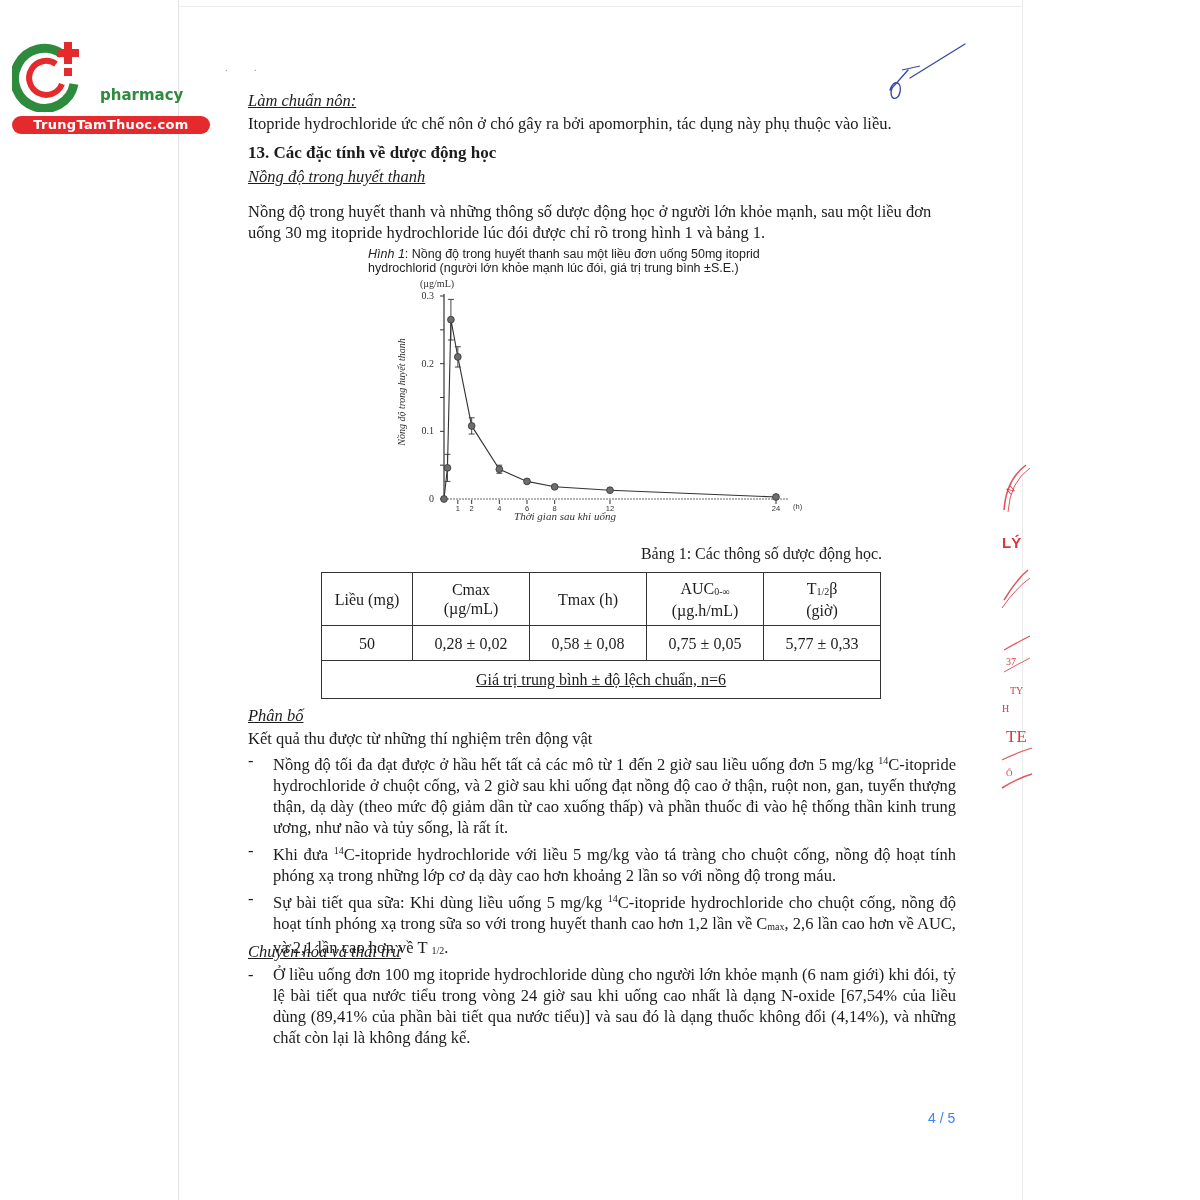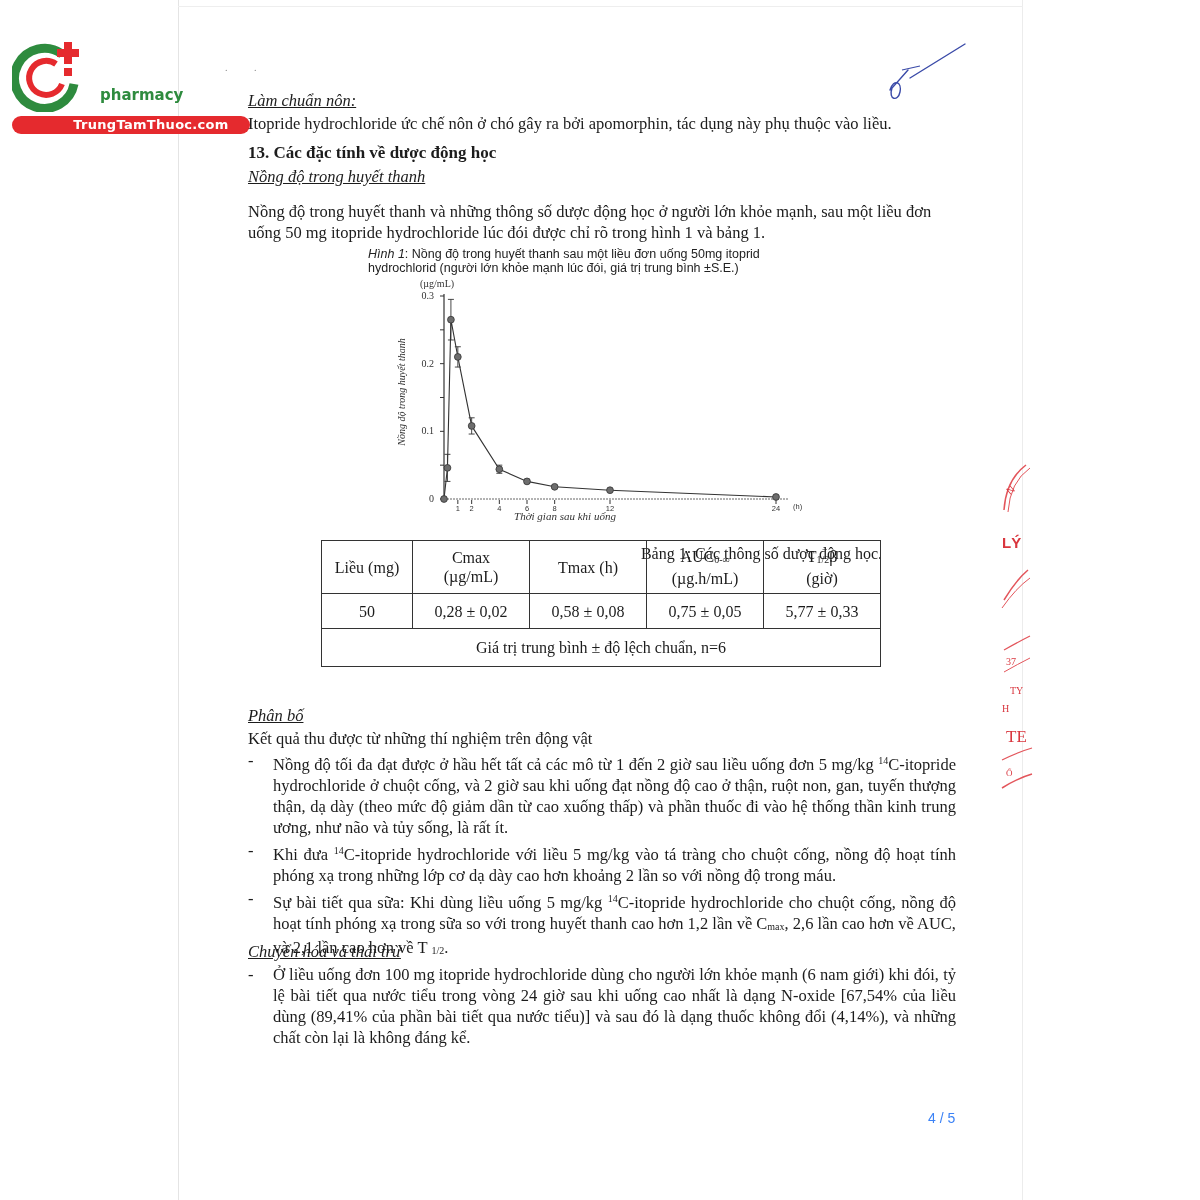--- a/index.html
+++ b/index.html
@@ -9,41 +9,41 @@
   }
   .page-edge-left { position: absolute; left: 178px; top: 0; width: 1px; height: 1200px; background: #e4e4e4; }
   .page-edge-right { position: absolute; left: 1022px; top: 0; width: 1px; height: 1200px; background: #ececec; }
   .page-edge-top { position: absolute; left: 178px; top: 6px; width: 845px; height: 1px; background: #eeeeee; }
 
   
   .logo { position: absolute; left: 10px; top: 38px; width: 205px; height: 100px; }
   .logo-mark { position: absolute; left: 2px; top: 2px; width: 72px; height: 72px; }
   .logo-word { position: absolute; left: 88px; top: 4px; font-family: "DejaVu Sans", sans-serif; font-size: 38px; font-weight: bold; color: #2e8b3e; letter-spacing: -0.5px; line-height: 44px; }
   .logo-sub { position: absolute; left: 90px; top: 48px; font-family: "DejaVu Sans", sans-serif; font-size: 15px; font-weight: bold; color: #2e8b3e; line-height: 18px; }
-  .logo-pill { position: absolute; left: 2px; top: 78px; width: 198px; height: 18px; border-radius: 9px; background: #e52a2e; color: #fff; font-family: "DejaVu Sans", sans-serif; font-size: 13px; font-weight: bold; text-align: center; line-height: 18px; letter-spacing: 0.3px; padding-left: 40px; }
+  .logo-pill { position: absolute; left: 2px; top: 78px; width: 198px; height: 18px; border-radius: 9px; background: #e52a2e; color: #fff; font-family: "DejaVu Sans", sans-serif; font-size: 13px; font-weight: bold; text-align: center; line-height: 18px; letter-spacing: 0.3px; }
 
   .dots { position: absolute; left: 225px; top: 62px; font-size: 10px; color: #888; letter-spacing: 12px; }
   .signature { position: absolute; left: 880px; top: 40px; width: 90px; height: 65px; }
 
   .text { position: absolute; left: 248px; width: 708px; font-size: 16.5px; line-height: 21px; }
   .u { text-decoration: underline; font-style: italic; }
   .h13 { font-weight: bold; font-size: 17px; }
 
   
   .fig-caption { position: absolute; left: 368px; top: 247px; width: 470px; font-family: "Liberation Sans", sans-serif; font-size: 12.5px; line-height: 14px; color: #222; }
   .fig-caption i { font-style: italic; }
   .chart-svg { position: absolute; left: 380px; top: 270px; width: 440px; height: 260px; }
 
   
   .tbl-caption { position: absolute; left: 320px; top: 545px; width: 562px; text-align: right; font-size: 16px; }
-  table.pk { position: absolute; left: 321px; top: 540px; width: 560px; border-collapse: collapse; font-size: 16px; }
+  table.pk { position: absolute; left: 321px; top: 572px; width: 560px; border-collapse: collapse; font-size: 16px; }
   table.pk td { border: 1px solid #333; text-align: center; vertical-align: middle; padding: 0; line-height: 19px; }
   table.pk tr.hdr td { height: 52px; }
   table.pk tr.val td { height: 34px; }
-  table.pk tr.note td { height: 37px; }
+  table.pk tr.note td { height: 37px; text-decoration: underline; }
   sub.s, sup.s { font-size: 10px; }
   sub.s { vertical-align: -1px; }
   sup.s { vertical-align: 6px; }
 
   .list { position: absolute; left: 248px; width: 708px; font-size: 16.5px; line-height: 21px; }
   .li { position: relative; padding-left: 25px; margin-bottom: 1px; text-align: justify; }
   .li .dash { position: absolute; left: 0; top: 0; }
 
   .stamp { position: absolute; left: 996px; top: 460px; width: 40px; height: 340px; }
   .pagenum { position: absolute; left: 928px; top: 1110px; font-family: "Liberation Sans", sans-serif; font-size: 14px; color: #3b82f6; }
@@ -78,21 +78,21 @@
   <span class="u">Làm chuẩn nôn:</span>
 </div>
 <div class="text" style="top:113px;">Itopride hydrochloride ức chế nôn ở chó gây ra bởi apomorphin, tác dụng này phụ thuộc vào liều.</div>
 
 <div class="text h13" style="top:142px;">13.  Các đặc tính về dược động học</div>
 <div class="text" style="top:166px;">
   <span class="u">Nồng độ trong huyết thanh</span>
 </div>
 <div class="text" style="top:188px;margin-top:13px;">
   <div>Nồng độ trong huyết thanh và những thông số dược động học ở người lớn khỏe mạnh, sau một liều đơn</div>
-  <div>uống 50 mg itopride hydrochloride lúc đói được chỉ rõ trong hình 1 và bảng 1.</div>
+  <div>uống 30 mg itopride hydrochloride lúc đói được chỉ rõ trong hình 1 và bảng 1.</div>
 </div>
 
 <div class="fig-caption">
   <i>Hình 1</i><span>: Nồng độ trong huyết thanh sau một liều đơn uống 50mg itoprid</span><br>
   <span>hydrochlorid (người lớn khỏe mạnh lúc đói, giá trị trung bình ±S.E.)</span>
 </div>
 
 <svg class="chart-svg" id="chart" viewBox="380 270 440 260">
   <g id="axes">
       <line x1="444" y1="499" x2="444" y2="294" stroke="#333" stroke-width="1.2"></line>

